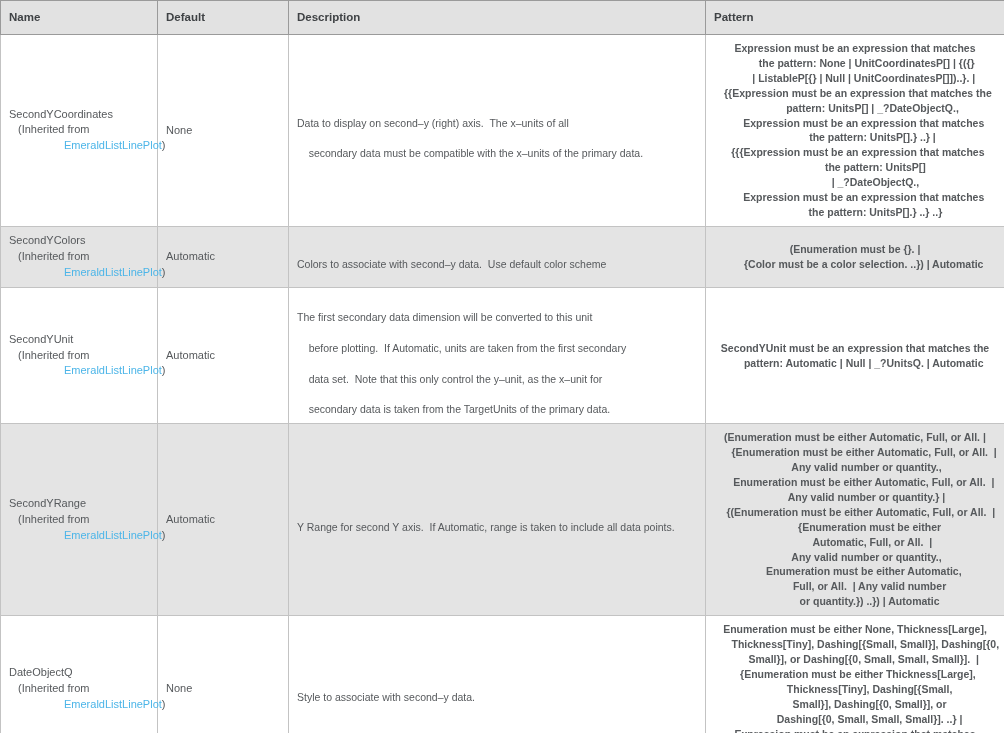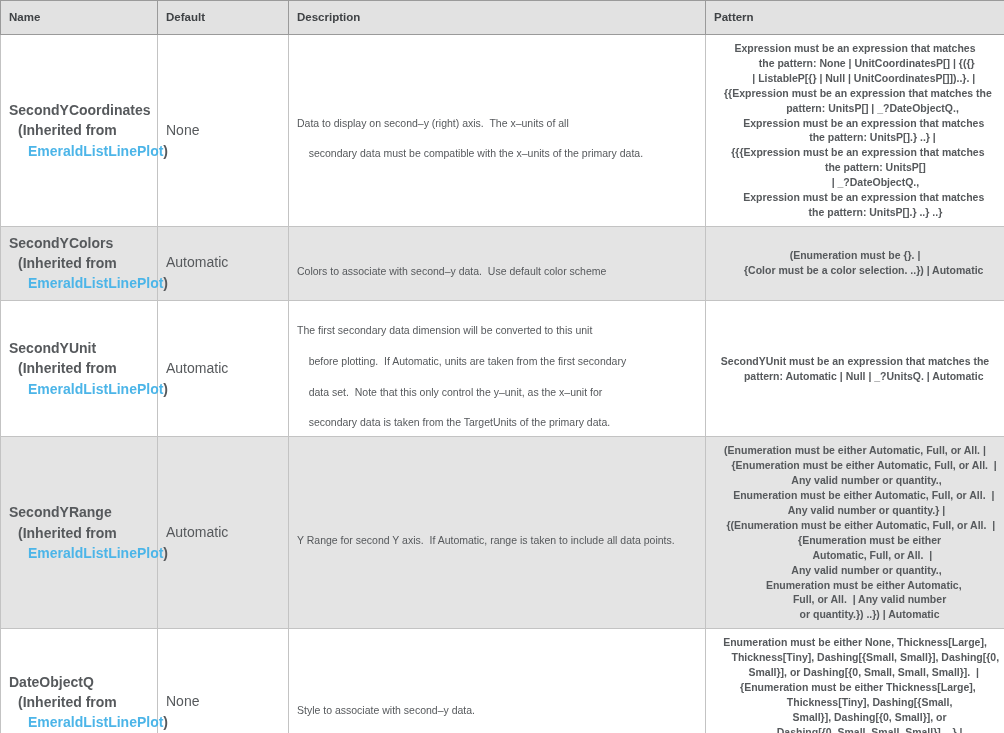--- a/index.html
+++ b/index.html
@@ -40,38 +40,38 @@
     vertical-align: middle;
     font-size: 10.5px;
     line-height: 1.42;
     padding: 6px 8px;
     color: #56595c;
   }
   tbody tr.odd td { background: #ffffff; }
   tbody tr.even td { background: #e4e4e4; }
 
   td.cell-name {
-    font-size: 14px;
+    font-size: 11px;
     line-height: 1.45;
-    font-weight: bold;
   }
   .name-main { display: block; }
   .name-inherit {
     display: block;
     padding-left: 9px;
   }
   .name-inherit-2 {
     display: block;
     padding-left: 19px;
   }
   .link {
     color: #4cb5e8;
+    margin-left: 36px;
   }
   td.cell-default {
-    font-size: 14px;
+    font-size: 11px;
   }
   td.cell-desc {
     font-size: 10.5px;
   }
   td.cell-pattern {
     font-size: 10.5px;
     text-align: center;
     font-weight: bold;
   }
   .pat-line { display: block; white-space: pre; }

